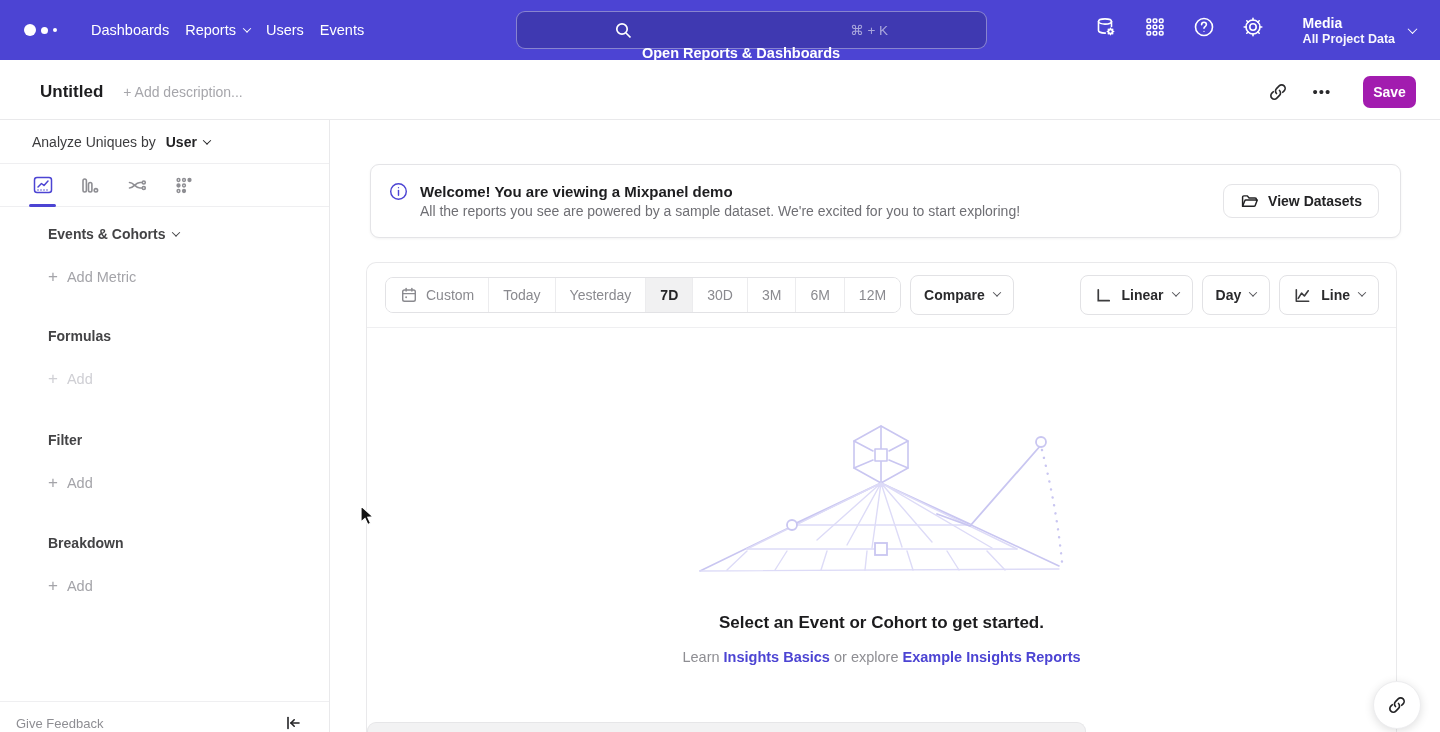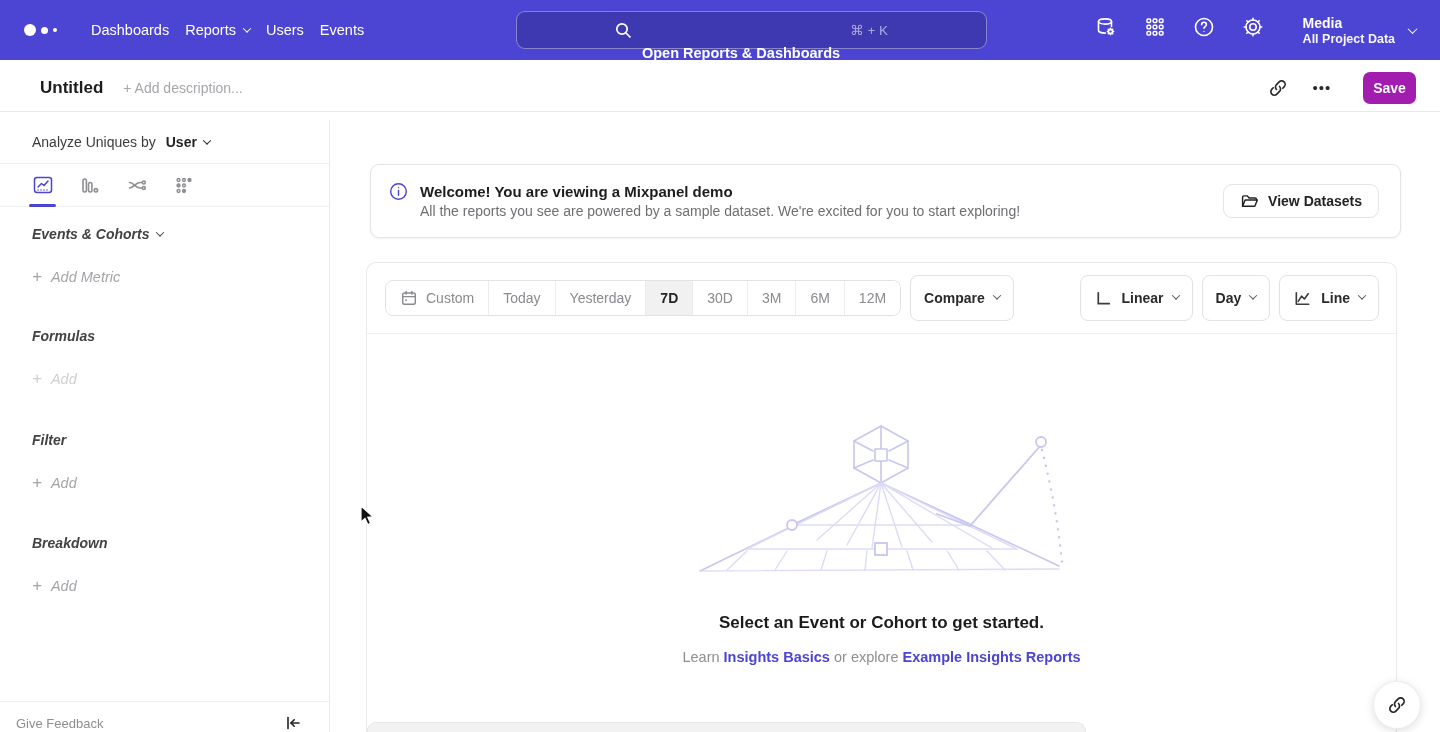--- a/index.html
+++ b/index.html
@@ -34,21 +34,21 @@
   .nav-search .ph { font-size:14.5px; font-weight:600; color:#ffffff;margin-top:45px; }
   .nav-search .sc { font-size:13.5px; color:rgba(255,255,255,0.55); }
   .nav-right { margin-left:auto; display:flex; gap:23px; }
   .nav-icon-btn { width:26px; height:26px; display:flex; align-items:center; justify-content:center; cursor:pointer; color:#fff; }
   .project { display:flex; align-items:center; gap:14px; margin-left:14px; cursor:pointer; }
   .project .pname { font-size:14px; font-weight:700; line-height:18px; }
   .project .pscope { font-size:12.5px; font-weight:600; line-height:15px; color:rgba(255,255,255,0.95); }
 
   
   .report-header {
-    position:absolute; left:0; top:60px; width:1440px; height:52px;
+    position:absolute; left:0; top:60px; width:1440px; height:60px;
     background:#fff; border-bottom:1px solid #e9e9eb;
     display:flex; align-items:center; padding:4px 24px 0 40px;
   }
   .rh-title { font-size:17px; font-weight:700; color:#1d1d1f; cursor:text; }
   .rh-desc { margin-left:20px; font-size:14px; color:#a6a6ab; cursor:text; }
   .rh-right { margin-left:auto; display:flex; align-items:center; gap:10px; }
   .icon-btn { width:34px; height:34px; border-radius:7px; display:flex; align-items:center; justify-content:center; color:#2a2a2c; cursor:pointer; }
   .dots { font-size:15px; letter-spacing:1px; color:#2a2a2c; line-height:10px; }
   .save-btn {
     margin-left:14px; width:53px; height:32px; border:none; border-radius:7px;
@@ -61,21 +61,21 @@
     position:absolute; left:0; top:120px; width:330px; height:612px;
     background:#fff; border-right:1px solid #e9e9eb;
   }
   .analyze-row { height:44px; display:flex; align-items:center; gap:6px; padding:0 32px; border-bottom:1px solid #efeff1; font-size:14px; color:#3c3c3e; }
   .analyze-val { display:flex; align-items:center; gap:7px; font-weight:700; color:#232325; cursor:pointer; margin-left:4px; }
   .analyze-val .chev { color:#232325; }
   .tabs-row { height:43px; display:flex; align-items:center; gap:23px; padding:0 31px; border-bottom:1px solid #efeff1; position:relative; }
   .chart-tab { width:24px; height:24px; display:flex; align-items:center; justify-content:center; cursor:pointer; color:#8e8e93; position:relative; }
   .chart-tab.active { color:#4c44d3; }
   .chart-tab.active::after { content:""; position:absolute; left:-2px; bottom:-10px; width:27px; height:3px; border-radius:2px; background:#4c44d3; }
-  .sb-section { padding:0 32px;font-style:italic; }
+  .sb-section { padding:0 48px; }
   .sb-heading { font-size:14px; font-weight:700; color:#434345; display:flex; align-items:center; gap:8px; }
   .sb-heading .chev { color:#434345; }
   .add-link { display:flex; align-items:center; gap:9px; font-size:14.5px; cursor:pointer; }
   .add-link .plus { font-size:17px; line-height:14px; }
   .add-mid { color:#a4a4a9; }
   .add-faint { color:#cfcfd4; }
   .sb-footer {
     position:absolute; left:0; bottom:0; width:100%; height:31px;
     border-top:1px solid #efeff1; display:flex; align-items:center;
     justify-content:space-between; padding:12px 28px 0 16px;
@@ -111,21 +111,21 @@
   .seg-group { display:flex; align-items:stretch; height:36px; border:1px solid #e2e2e5; border-radius:8px; overflow:hidden; }
   .seg {
     display:flex; align-items:center; gap:8px; padding:0 14px; background:#fff;
     border:none; border-right:1px solid #ececee; font-family:inherit;
     font-size:14px; color:#8a8a8f; cursor:pointer; white-space:nowrap;
   }
   .seg:last-child { border-right:none; }
   .seg.active { background:#f1f1f2; color:#252527; font-weight:600; }
   .seg .cal { color:#8a8a8f; }
   .ctl-btn {
-    height:46px; padding:0 13px; border:1px solid #e2e2e5; border-radius:8px;
+    height:40px; padding:0 13px; border:1px solid #e2e2e5; border-radius:8px;
     background:#fff; display:flex; align-items:center; gap:9px;
     font-size:14px; font-weight:600; color:#2a2a2c; font-family:inherit; cursor:pointer;
   }
   .ctl-btn .chev { color:#55555a; margin-top:-2px; }
   .compare { margin-left:9px; }
   .ctl-right { margin-left:auto; display:flex; align-items:center; gap:9px; }
   .ctl-icon { color:#3c3c3e; }
 
   .illus { position:absolute; left:320px; top:155px; }
   .empty-title { position:absolute; top:350px; left:0; width:100%; text-align:center; font-size:17px; font-weight:700; color:#1b1b1d; }

